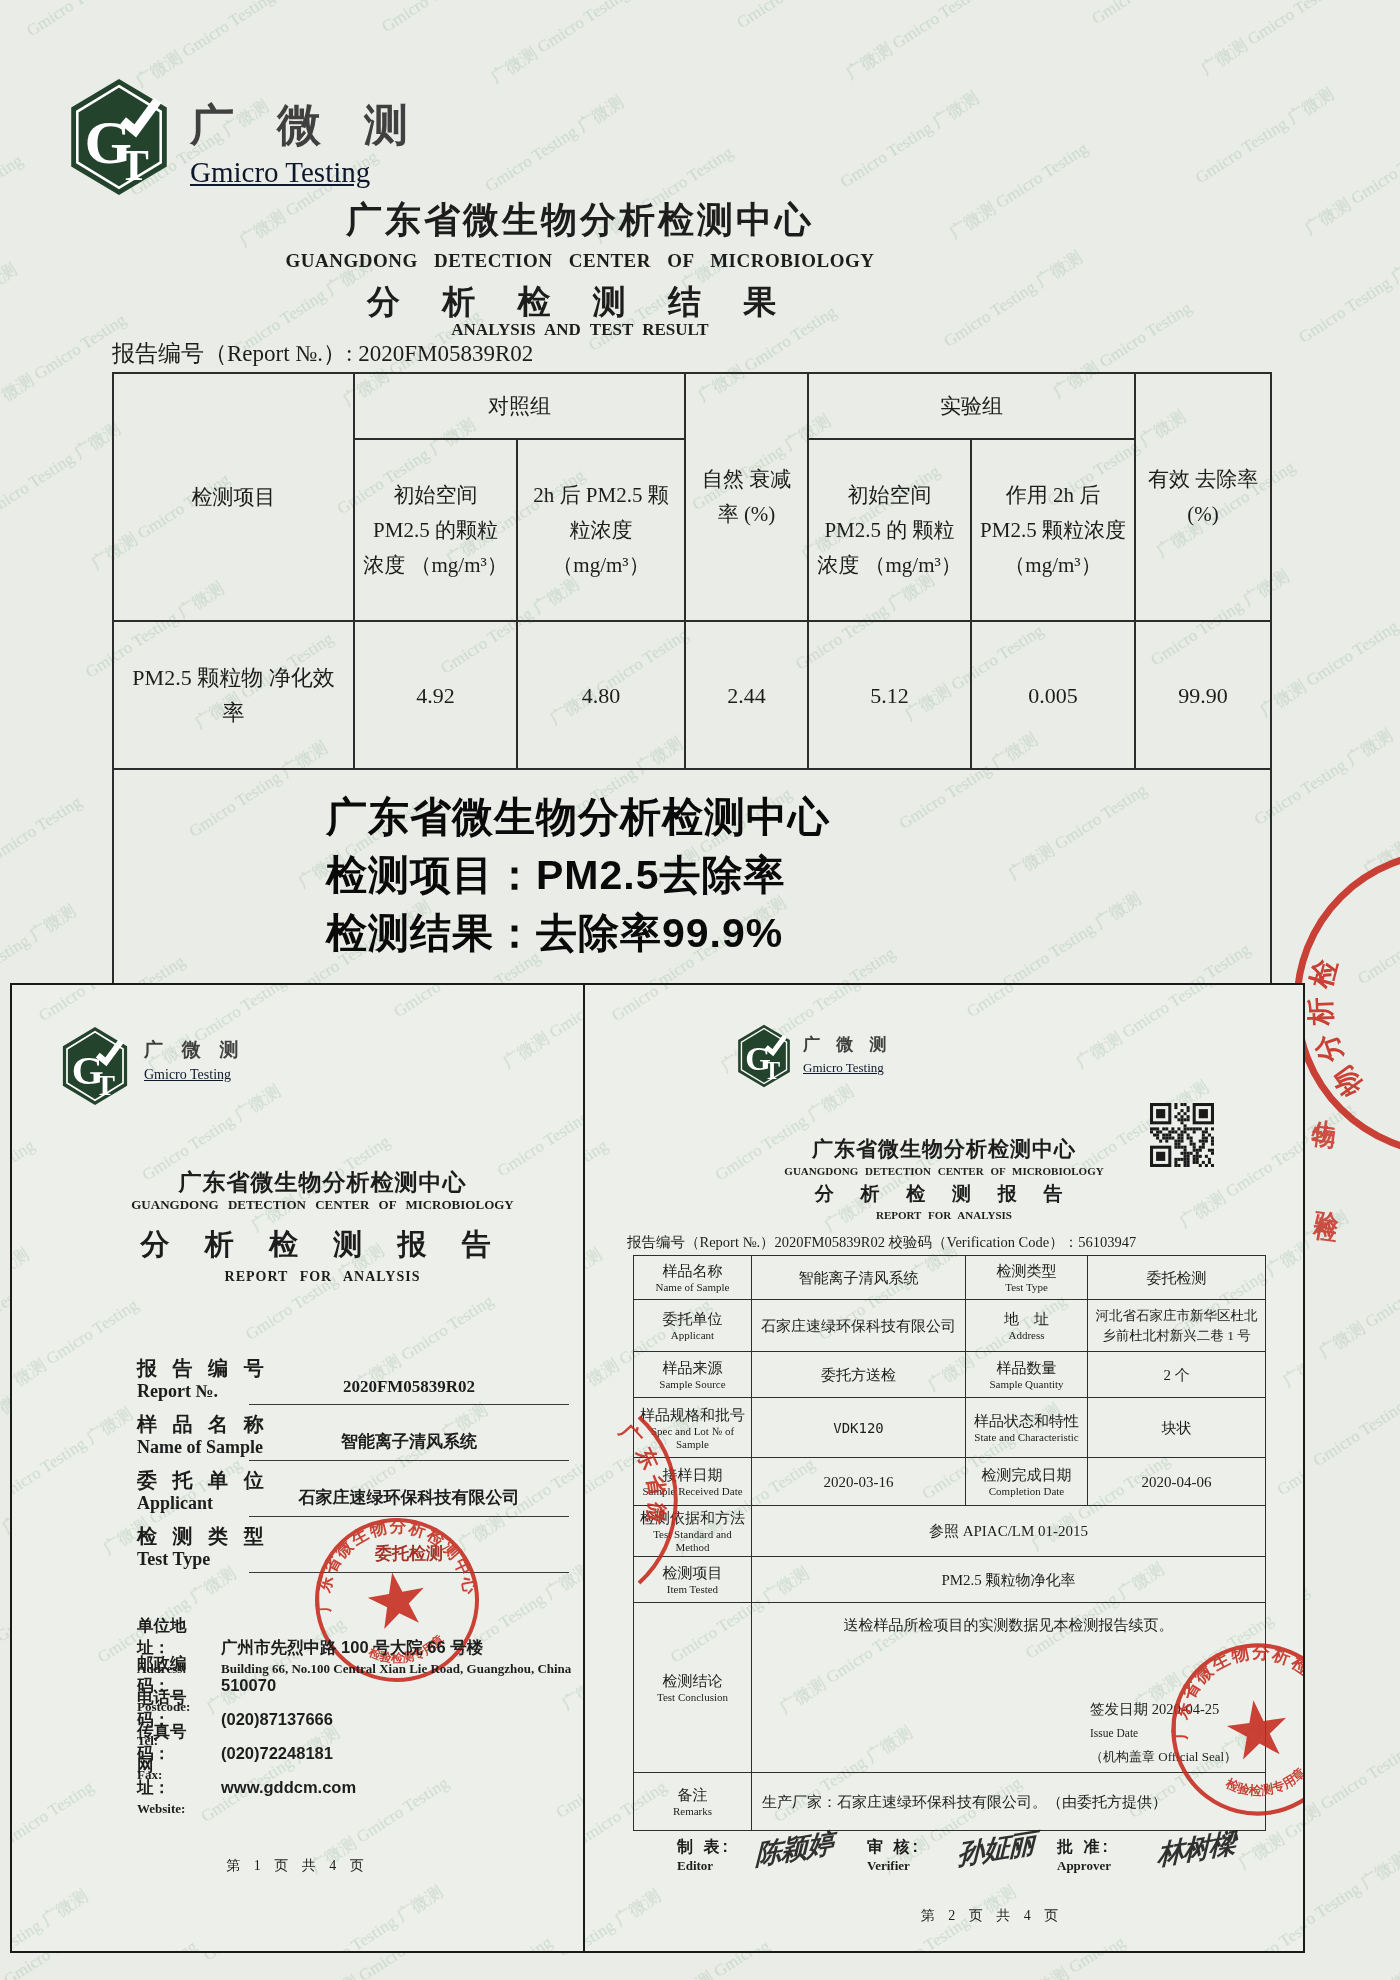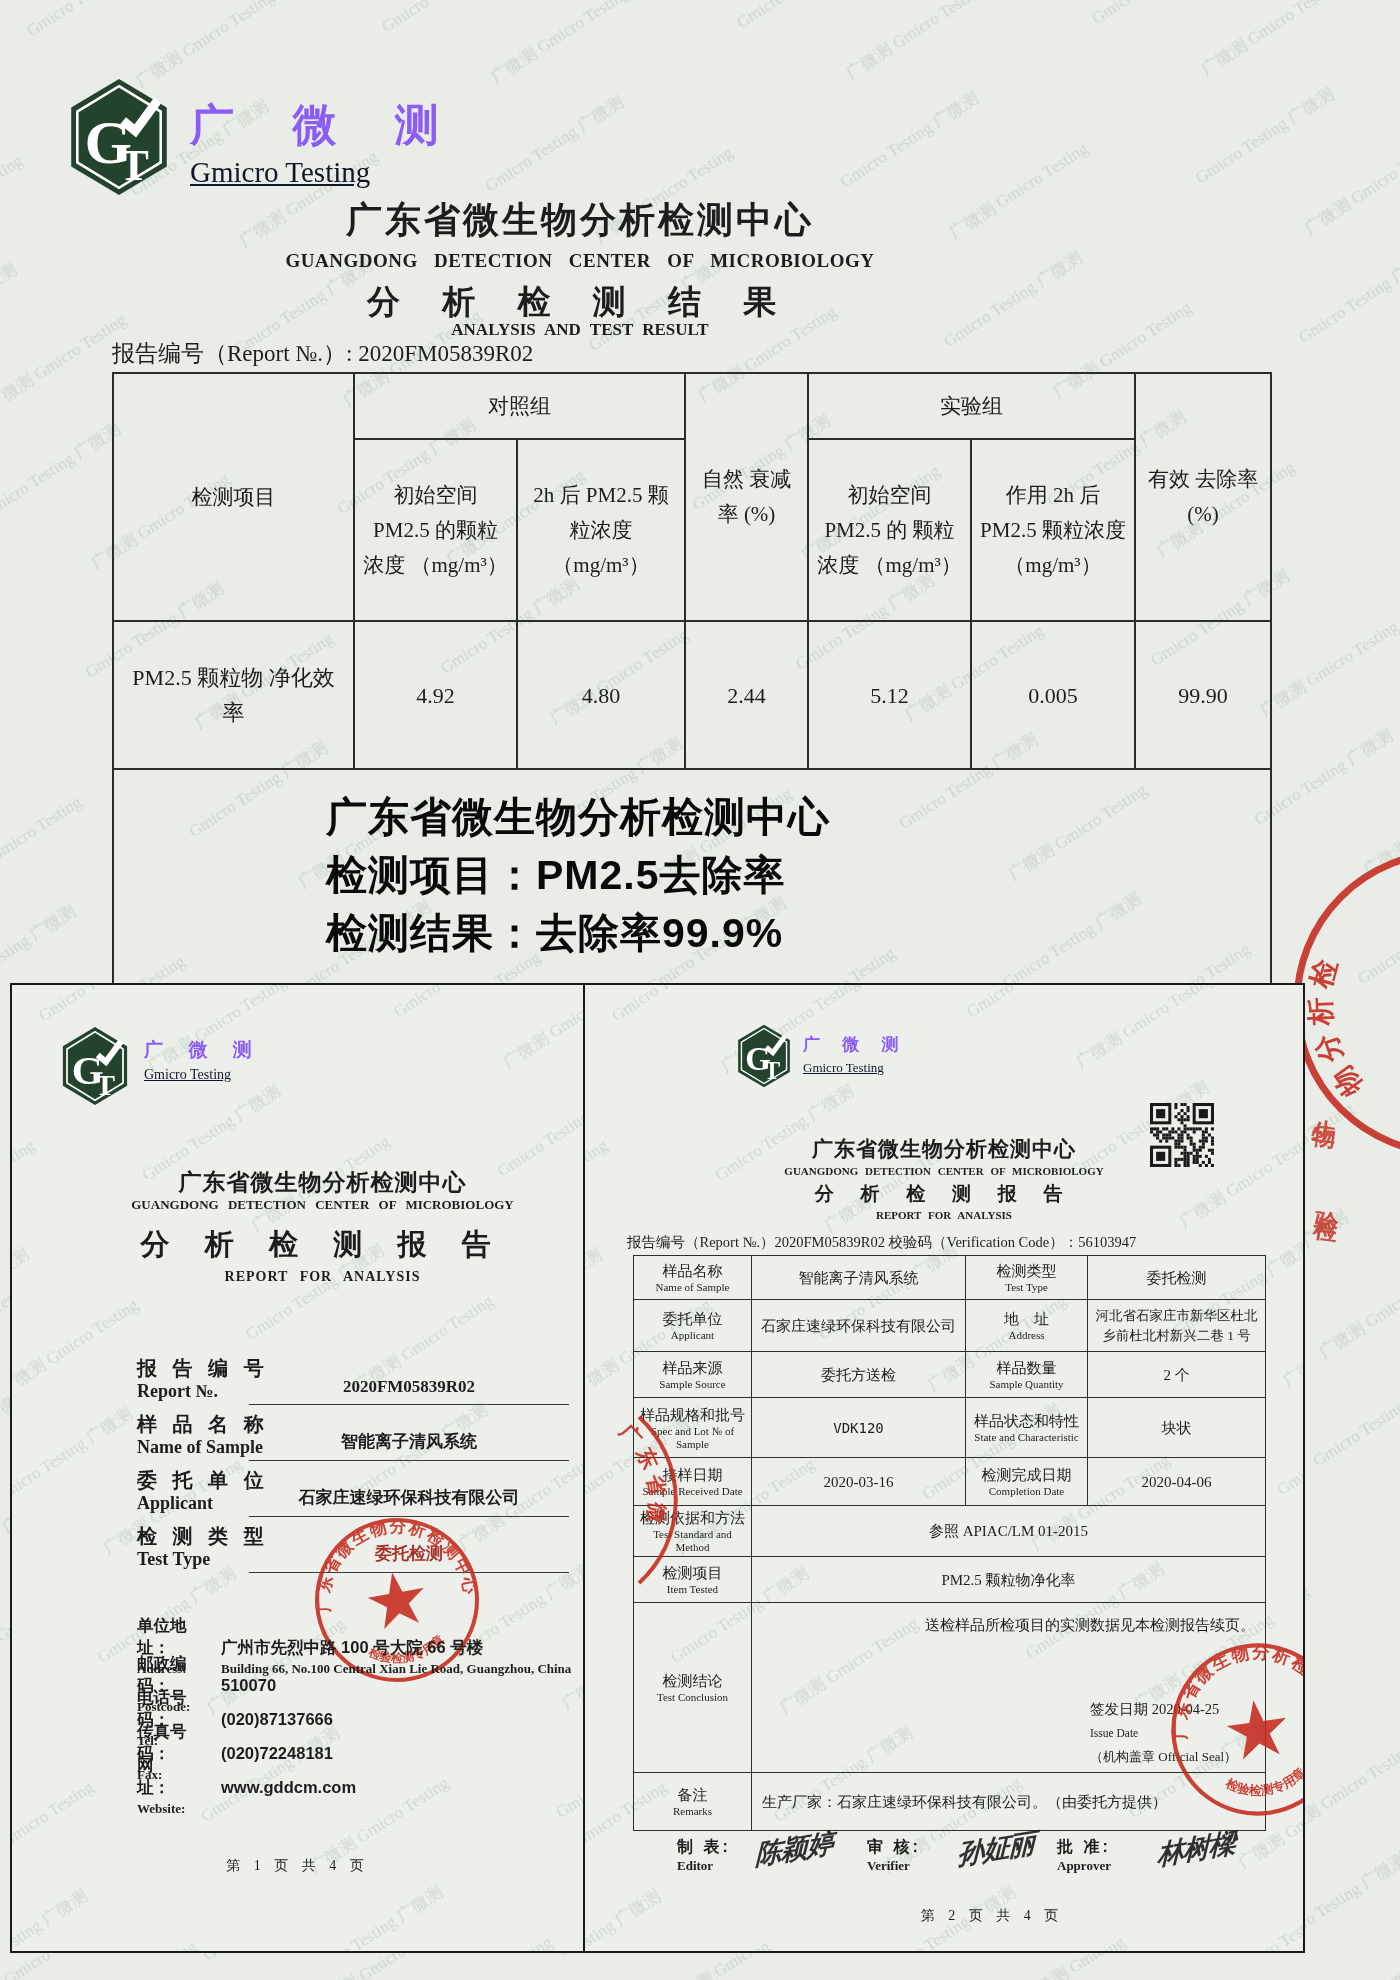--- a/index.html
+++ b/index.html
@@ -7,21 +7,21 @@
   .canvas {
     position:relative; width:1400px; height:1980px; margin:0 auto;
     background:#eaede7; overflow:hidden;
     font-family:"Liberation Serif", serif; color:#1d1d1d;
   }
   .wm { position:absolute; left:0; top:0; width:100%; height:100%; z-index:0; pointer-events:none; }
   .abs { position:absolute; }
   .topdoc { position:absolute; inset:0; z-index:1; }
 
   
-  .logo-cn { font-family:Liberation Mono, monospace; font-weight:bold; color:#8b5cf6; }
+  .logo-cn { font-family:Liberation Serif, serif; font-weight:bold; color:#404040; }
   .logo-en { font-family:"Liberation Serif", serif; color:#0f172a;text-decoration:underline; }
 
   
   .hdr-block { position:absolute; left:0; width:1160px; text-align:center; }
   .org-cn  { font-size:36px; font-weight:bold; letter-spacing:3px; }
   .org-en  { font-size:19px; font-weight:bold; word-spacing:11px; letter-spacing:.5px; }
   .doc-cn  { font-size:33px; font-weight:bold; letter-spacing:17px; }
   .doc-en  { font-size:17px; font-weight:bold; word-spacing:5px; }
   .report-line { position:absolute; left:112px; top:338px; font-size:23px; }
 
@@ -468,21 +468,21 @@
       <tr style="height:50px">
         <td class="lab"><span>检测依据和方法</span><span class="en">Test Standard and Method</span></td>
         <td colspan="3">参照 APIAC/LM 01-2015</td>
       </tr>
       <tr style="height:46px">
         <td class="lab"><span>检测项目</span><span class="en">Item Tested</span></td>
         <td colspan="3">PM2.5 颗粒物净化率</td>
       </tr>
       <tr style="height:170px">
         <td class="lab"><span>检测结论</span><span class="en">Test Conclusion</span></td>
-        <td colspan="3" style="vertical-align:top;text-align:right;padding:12px 10px">送检样品所检项目的实测数据见本检测报告续页。</td>
+        <td colspan="3" style="vertical-align:top;text-align:center;padding:12px 10px">送检样品所检项目的实测数据见本检测报告续页。</td>
       </tr>
       <tr style="height:58px">
         <td class="lab"><span>备注</span><span class="en">Remarks</span></td>
         <td colspan="3" style="text-align:left;padding-left:10px">生产厂家：石家庄速绿环保科技有限公司。（由委托方提供）</td>
       </tr>
     </tbody>
       </table>
 
     <div class="issue">
       <div>签发日期 2020-04-25</div>

